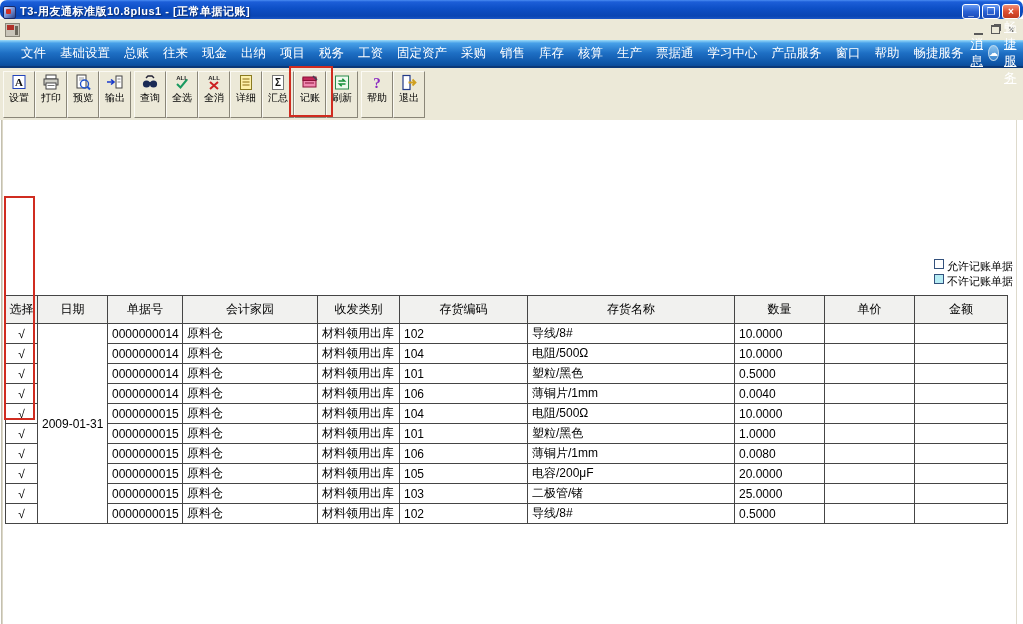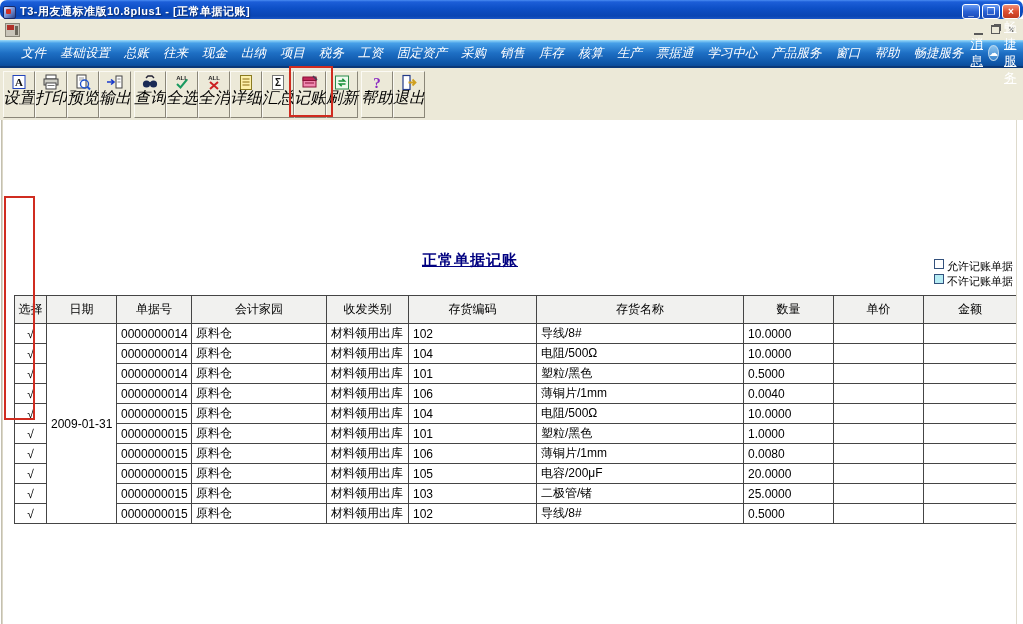--- a/index.html
+++ b/index.html
@@ -45,39 +45,39 @@
   .menu-link { color:#fff; font-size:12.5px; text-decoration:underline; cursor:default;font-family:Liberation Serif, serif; }
   .cloud-icon { width:16px; height:16px; border-radius:50%;
     background:linear-gradient(180deg,#8ac4f0,#3a84cc); border:1px solid #bcd8ee;
     color:#fff; font-size:9px; line-height:15px; text-align:center; }
 
   
   .toolbar { height:52px; background:#ece9d8; display:flex; align-items:flex-start; padding:3px 0 0 3px; }
   .tbtn { width:32px; height:47px; display:flex; flex-direction:column; align-items:center; justify-content:flex-start;
     border:1px solid; border-color:#fbfaf4 #8a8678 #8a8678 #fbfaf4; background:#ece9d8; cursor:default; padding-top:2px; }
   .tbtn .ticon { width:18px; height:17px; display:block; }
-  .tbtn .tlabel { font-size:16px; color:#000; line-height:13px; white-space:nowrap;font-style:italic; }
+  .tbtn .tlabel { font-size:10px; color:#000; line-height:13px; white-space:nowrap; }
   .tgap { width:3px; }
 
   
   .content { position:absolute; left:0; top:120px; right:0; bottom:0; background:#fff; }
   .edge-left { position:absolute; left:1px; top:120px; bottom:0; width:2px;
      background:linear-gradient(90deg,#b8b4a4,#e8e4d4); }
   .edge-right { position:absolute; right:6px; top:120px; bottom:0; width:1px; background:#dedacc; }
 
   .page-title { position:absolute; top:131px; left:0; width:940px; text-align:center;
     font-size:15px; font-weight:bold; color:#000080; text-decoration:underline; letter-spacing:1px; }
 
   .filters { position:absolute; top:139px; right:10px; }
   .filter-row { display:flex; align-items:flex-start; height:15px; font-size:11px; color:#000; }
   .cb { width:10px; height:10px; border:1px solid #33517c; background:#fff; margin-right:3px; flex:0 0 auto; }
   .cb.alt { background:#b6ecf4; }
 
   
-  table.grid { position:absolute; left:14px; top:175px; border-collapse:collapse; table-layout:fixed; width:1002px;border-radius:11px; }
+  table.grid { position:absolute; left:5px; top:175px; border-collapse:collapse; table-layout:fixed; width:1002px;border-radius:11px; }
   table.grid th { height:28px; border:1px solid #454545; background:#f1f1ef; font-weight:normal;
     font-size:12px; color:#000; text-align:center; overflow:hidden; }
   table.grid td { height:20px; border:1px solid #454545; background:#fff; font-size:12px; color:#000;
     padding:0 4px; overflow:hidden; white-space:nowrap; }
   td.c-sel { text-align:center; font-size:12px; padding:0; }
   td.c-date { text-align:center; vertical-align:middle; font-size:11.5px; padding:0 1px;margin-left:12px; }
   td.c-qty { text-align:left; }
 
   
   .annot { position:absolute; border:2px solid #d02c20; background:transparent; pointer-events:none; z-index:20; }
@@ -100,21 +100,21 @@
 <div class="mdi-row">
   <span class="mdi-icon"></span>
   <div class="mdi-ctrls">
     <span class="mdi-min mdi-btn"></span>
     <span class="mdi-restore mdi-btn"></span>
     <span class="mdi-btn">×</span>
   </div>
 </div>
 
 <div class="menubar">
-  <div id="menu-items" style="display:flex;font-style:italic;">
+  <div id="menu-items" style="display:flex;">
       <span class="menu-item">文件</span>
       <span class="menu-item">基础设置</span>
       <span class="menu-item">总账</span>
       <span class="menu-item">往来</span>
       <span class="menu-item">现金</span>
       <span class="menu-item">出纳</span>
       <span class="menu-item">项目</span>
       <span class="menu-item">税务</span>
       <span class="menu-item">工资</span>
       <span class="menu-item">固定资产</span>
@@ -239,21 +239,20 @@
     <div class="tbtn">
       <span class="ticon"><svg viewBox="0 0 18 17">
           <rect x="3" y="1.5" width="7" height="14" fill="#fff" stroke="#223a88" stroke-width="1.2"></rect>
           <path d="M8.5 8.5 h7 M12.5 5.5 l3 3 l-3 3" fill="none" stroke="#d0a020" stroke-width="1.8"></path>
         </svg></span>
       <span class="tlabel">退出</span>
     </div>
   </div>
 
 <div class="content">
-  <div class="page-title">正常单据记账</div>
   <div class="filters" id="filters">
       <div class="filter-row">
         <span class="cb"></span>
         <span>允许记账单据</span>
       </div>
       <div class="filter-row">
         <span class="cb alt"></span>
         <span>不许记账单据</span>
       </div>
     </div>

